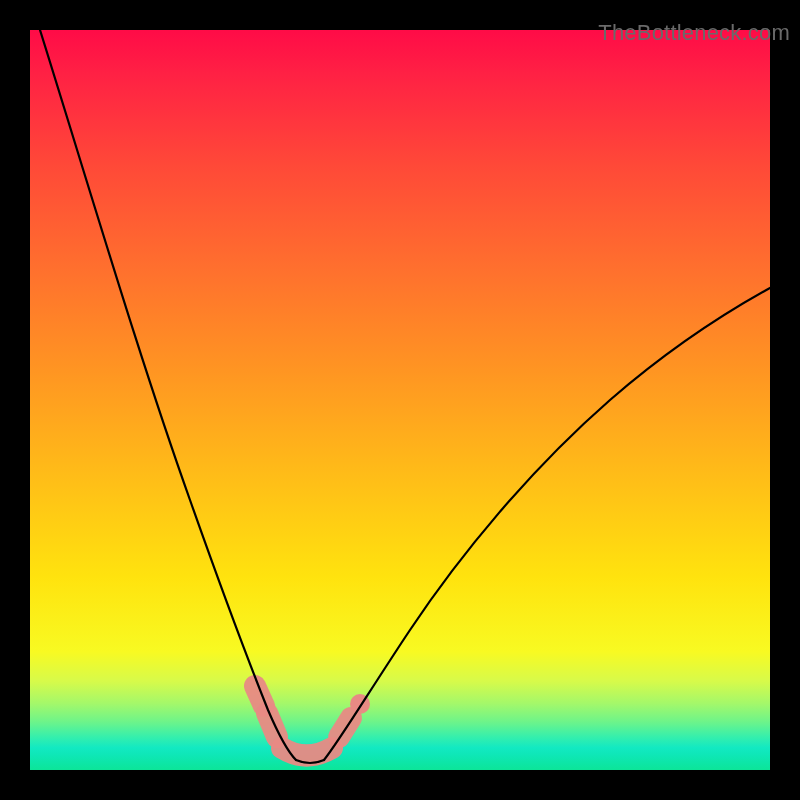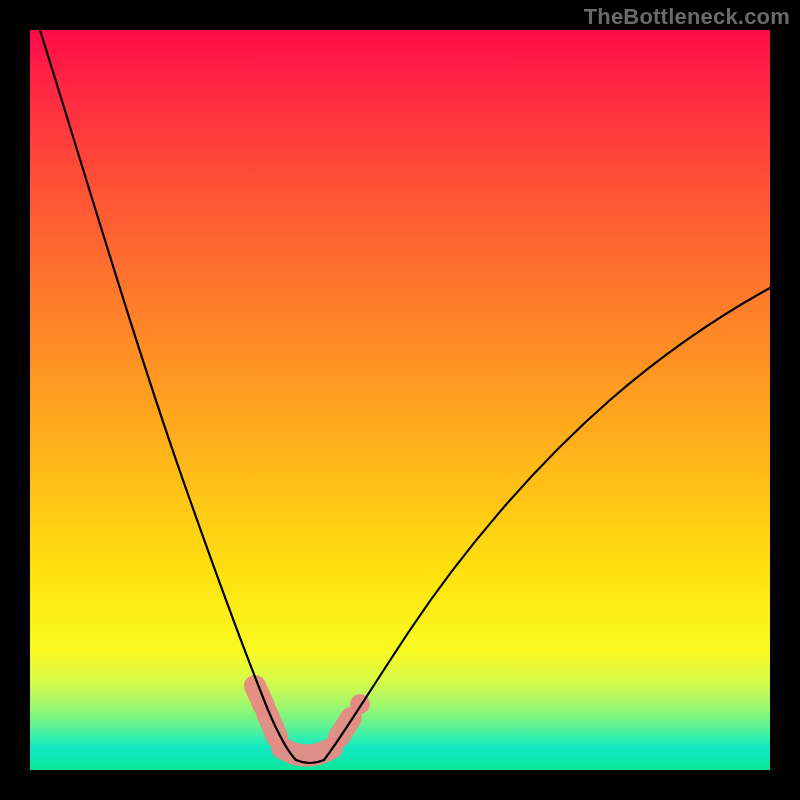--- a/index.html
+++ b/index.html
@@ -12,25 +12,25 @@
     font-family: Arial, Helvetica, sans-serif;
   }
   .stage {
     position: relative;
     width: 800px;
     height: 800px;
     background: #000000;
   }
   .watermark {
     position: absolute;
-    top: 4px;
+    top: 20px;
     right: 10px;
     color: #6a6a6a;
     font-size: 22px;
-    font-weight: 700;
+    font-weight: 400;
     letter-spacing: 0.2px;
     z-index: 10;
     user-select: none;
   }
   .plot {
     position: absolute;
     left: 30px;
     top: 30px;
     width: 740px;
     height: 740px;

